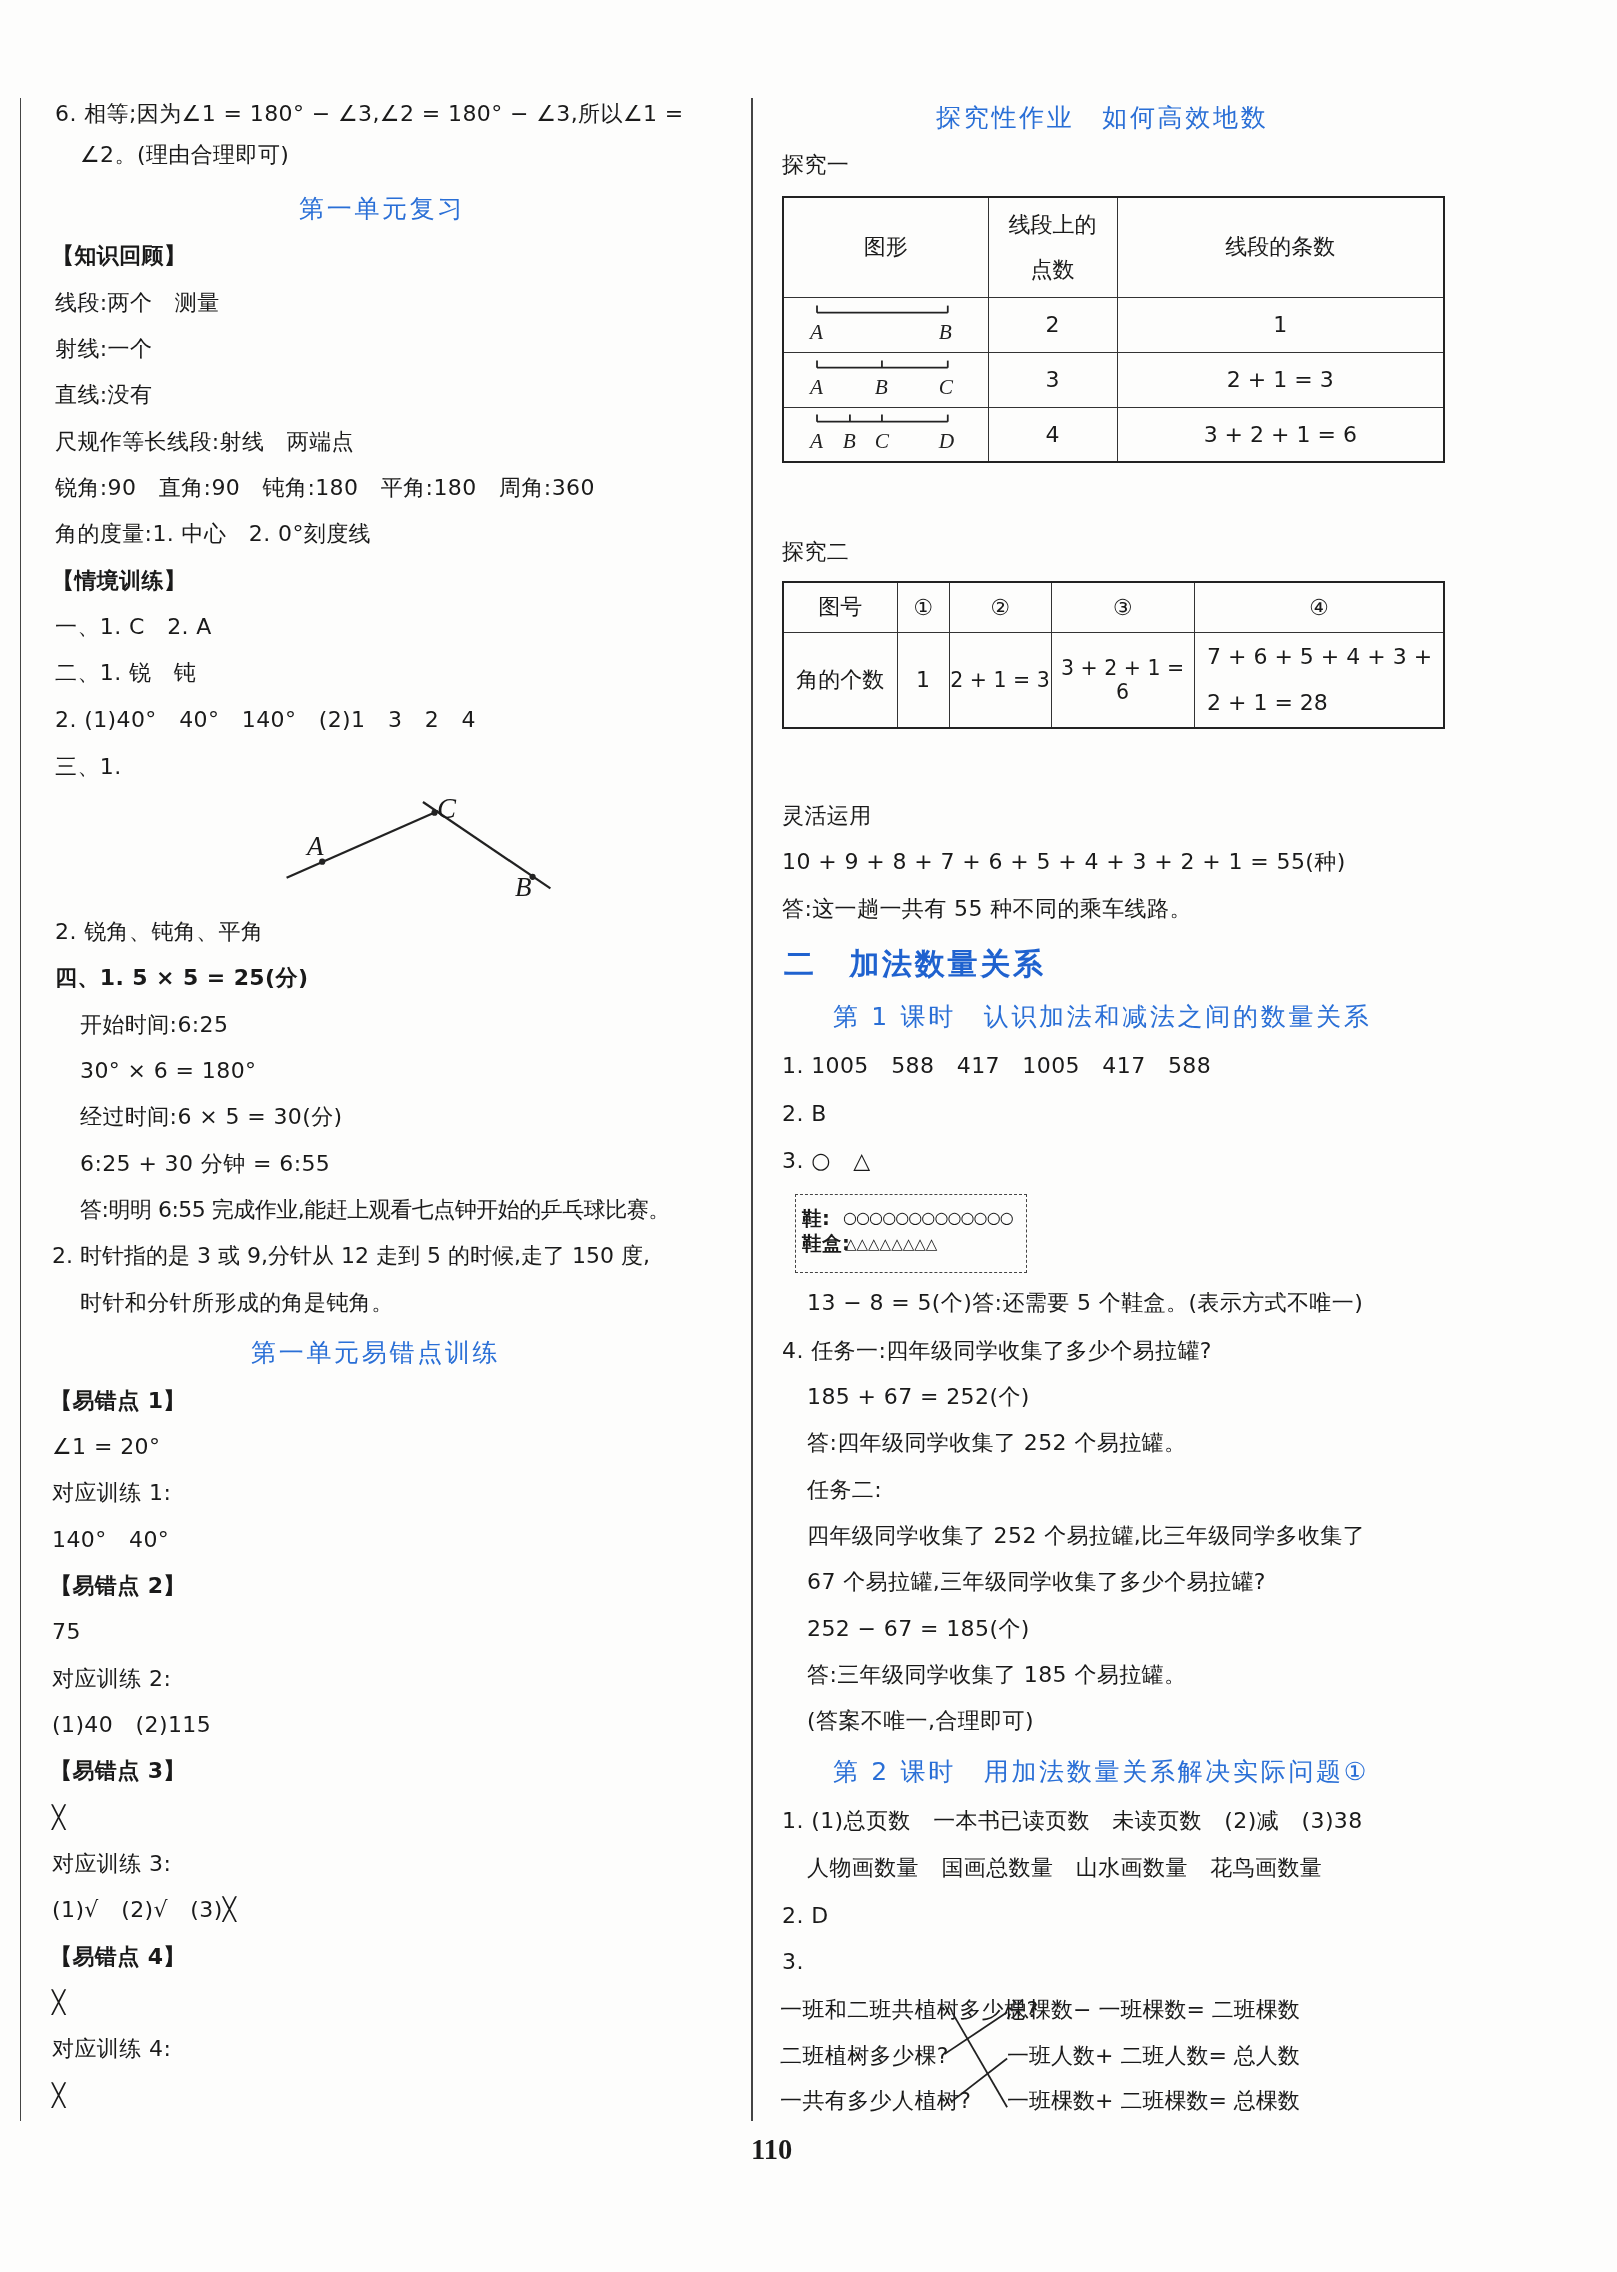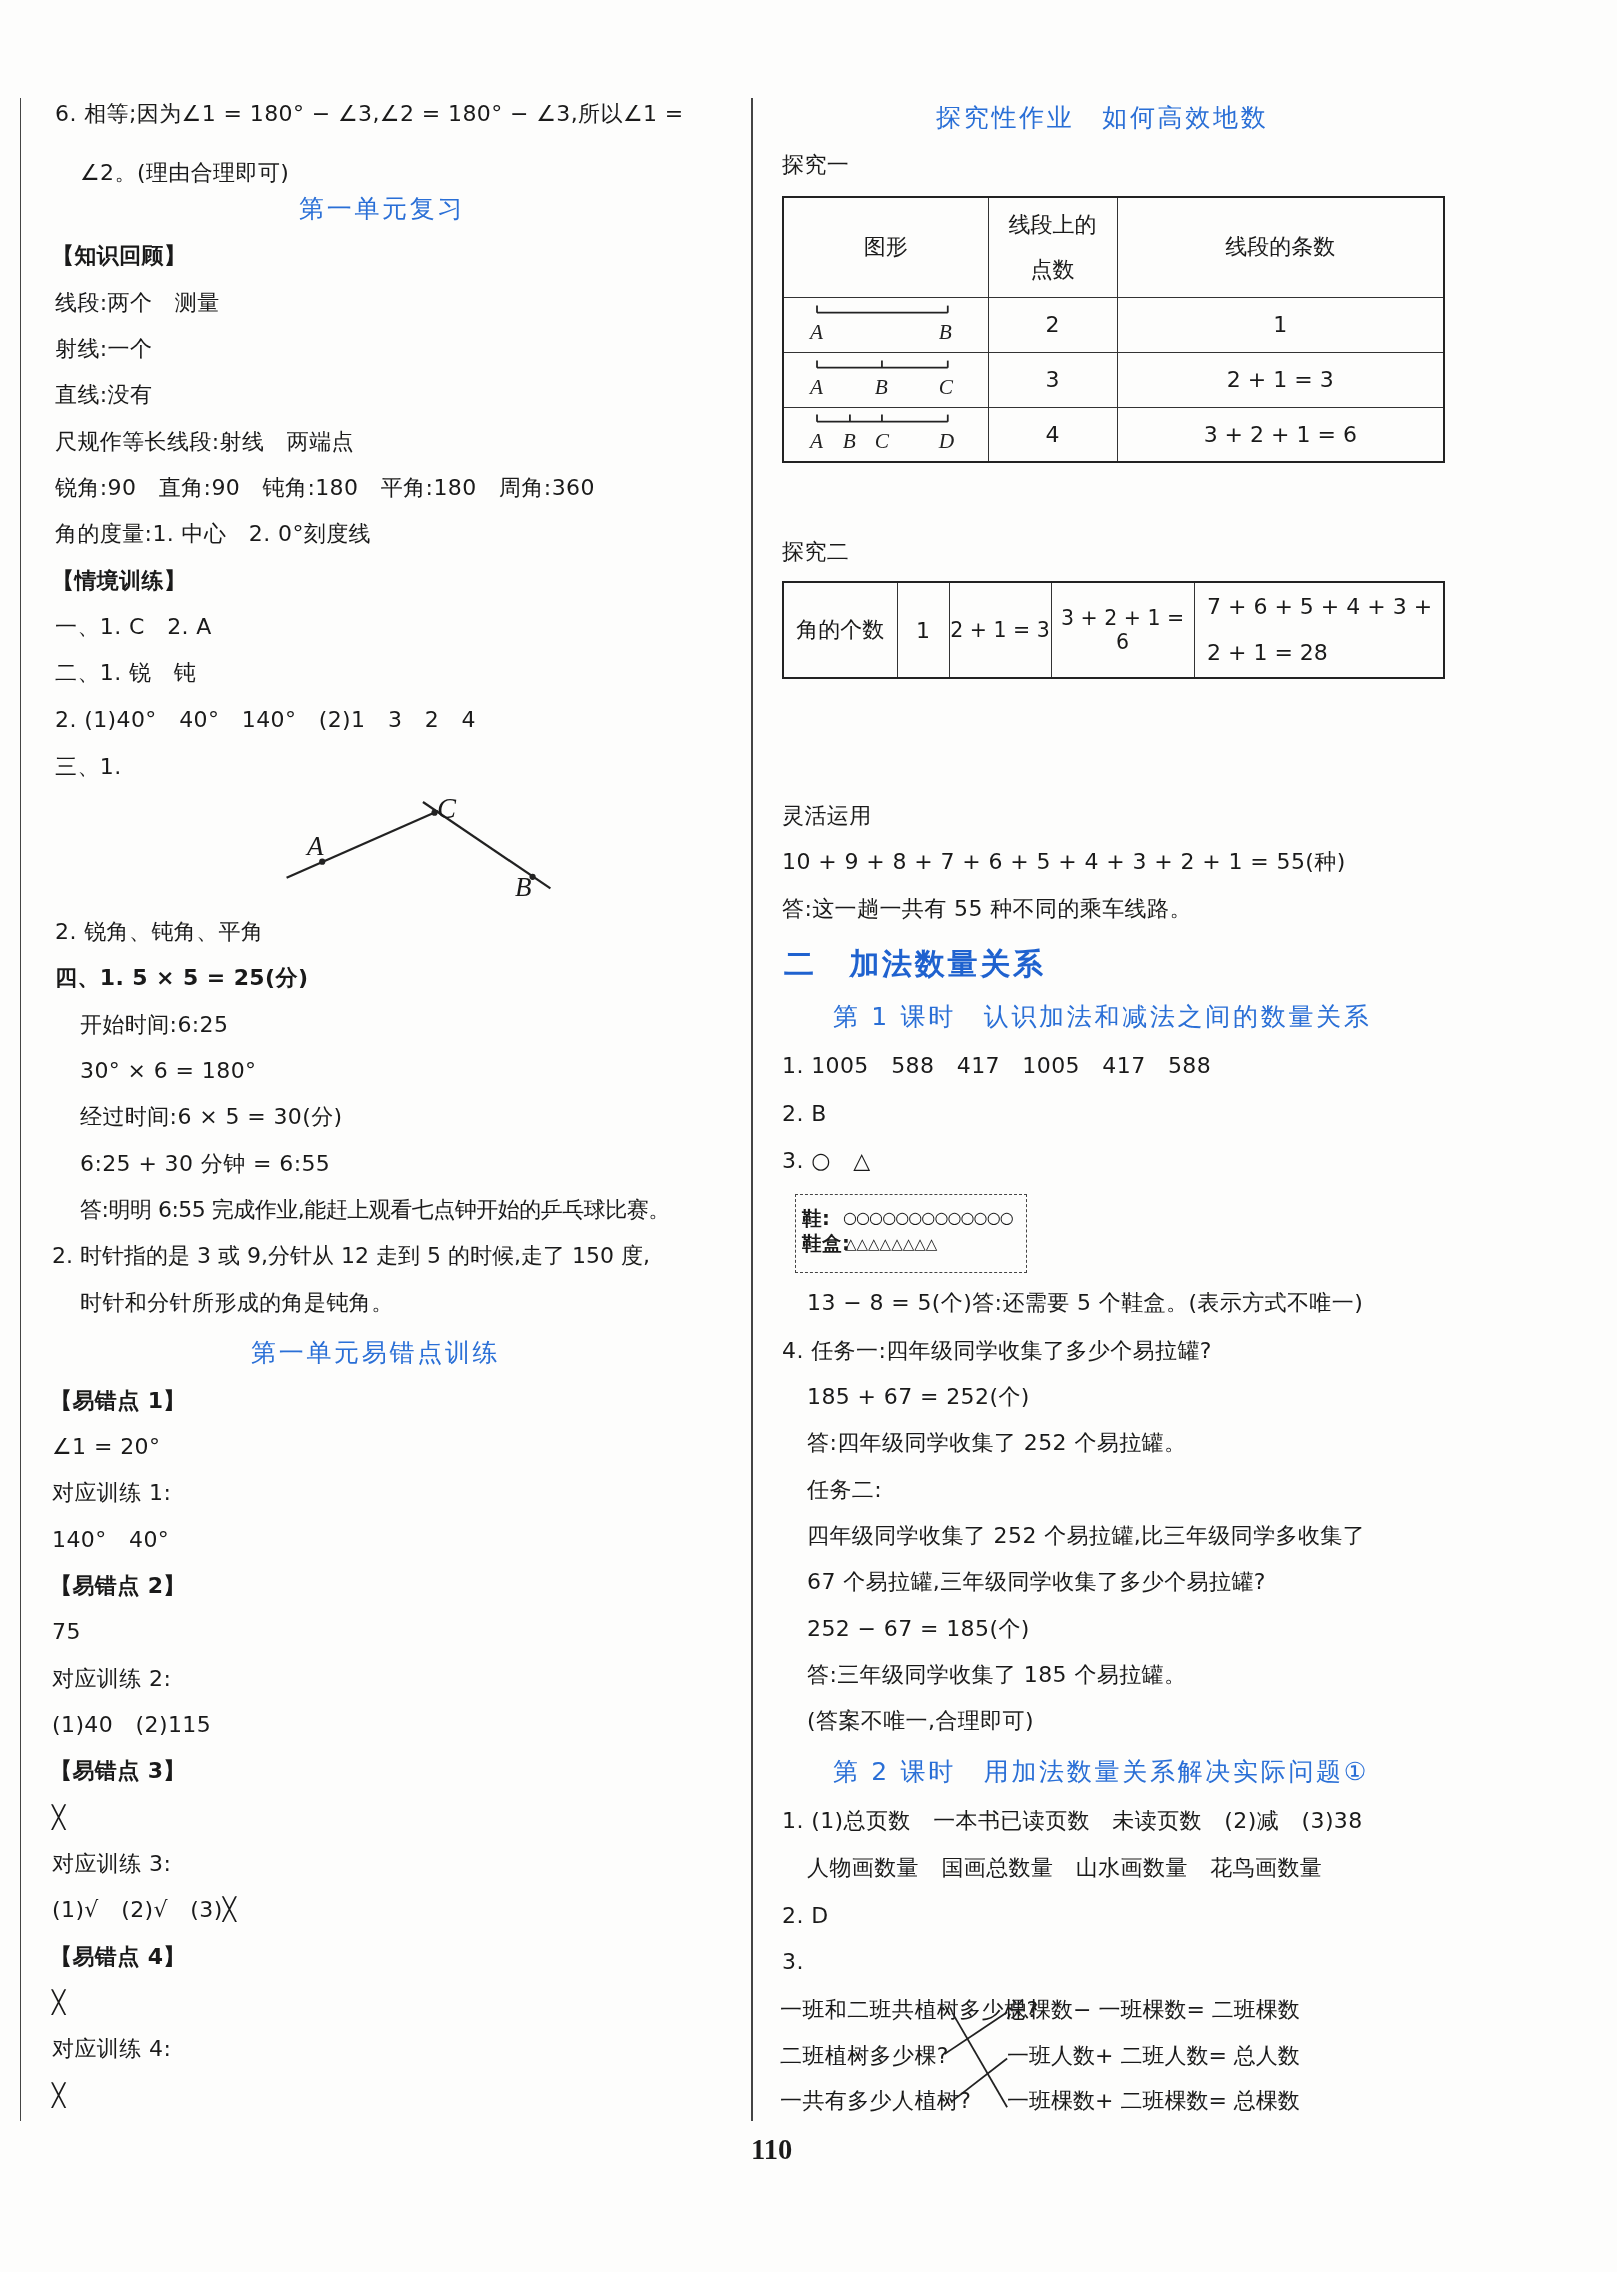--- a/index.html
+++ b/index.html
@@ -20,21 +20,21 @@
   .dash-box { position:absolute; border:1.8px dashed #444; }
   .pagenum { font-family:"Liberation Serif","DejaVu Serif",serif; font-weight:bold; font-size:28.5px; }
 </style>
 </head>
 <body>
 
 <div class="vline" style="left:19.6px; top:98px; height:2023px;"></div>
 <div class="vline" style="left:751px; top:98px; height:2023px;"></div>
 
 <div class="abs t" style="left:55px; top:100px;">6. 相等;因为∠1 = 180° − ∠3,∠2 = 180° − ∠3,所以∠1 =</div>
-<div class="abs t" style="left:80px; top:159px;">∠2。(理由合理即可)</div>
+<div class="abs t" style="left:80px; top:141px;">∠2。(理由合理即可)</div>
 
 <div class="abs h-blue" style="left:299px; top:194px;">第一单元复习</div>
 
 <div class="abs t b" style="left:52px; top:242px;">【知识回顾】</div>
 <div class="abs t" style="left:55px; top:289px;">线段:两个　测量</div>
 <div class="abs t" style="left:55px; top:335px;">射线:一个</div>
 <div class="abs t" style="left:55px; top:381px;">直线:没有</div>
 <div class="abs t" style="left:55px; top:428px;">尺规作等长线段:射线　两端点</div>
 <div class="abs t" style="left:55px; top:474px;">锐角:90　直角:90　钝角:180　平角:180　周角:360</div>
 <div class="abs t" style="left:55px; top:520px;">角的度量:1. 中心　2. 0°刻度线</div>
@@ -155,20 +155,27 @@
 
 <table class="grid" style="left:782px; top:581px; width:663px;">
   <colgroup>
     <col style="width:114px">
       <col style="width:52px">
       <col style="width:102px">
       <col style="width:143px">
       <col>
   </colgroup>
   <tbody>
+      <tr style="height:50px;">
+    <td>图号</td>
+    <td>①</td>
+    <td>②</td>
+    <td>③</td>
+    <td>④</td>
+  </tr>
   <tr style="height:96px;">
     <td>角的个数</td>
     <td>1</td>
     <td style="font-size:20.5px;">2 + 1 = 3</td>
     <td style="font-size:20.5px;">3 + 2 + 1 = 6</td>
     <td style="text-align:left; padding-left:12.5px; line-height:46px;">
       <span>7 + 6 + 5 + 4 + 3 +</span><br>
       <span>2 + 1 = 28</span>
     </td>
   </tr>

